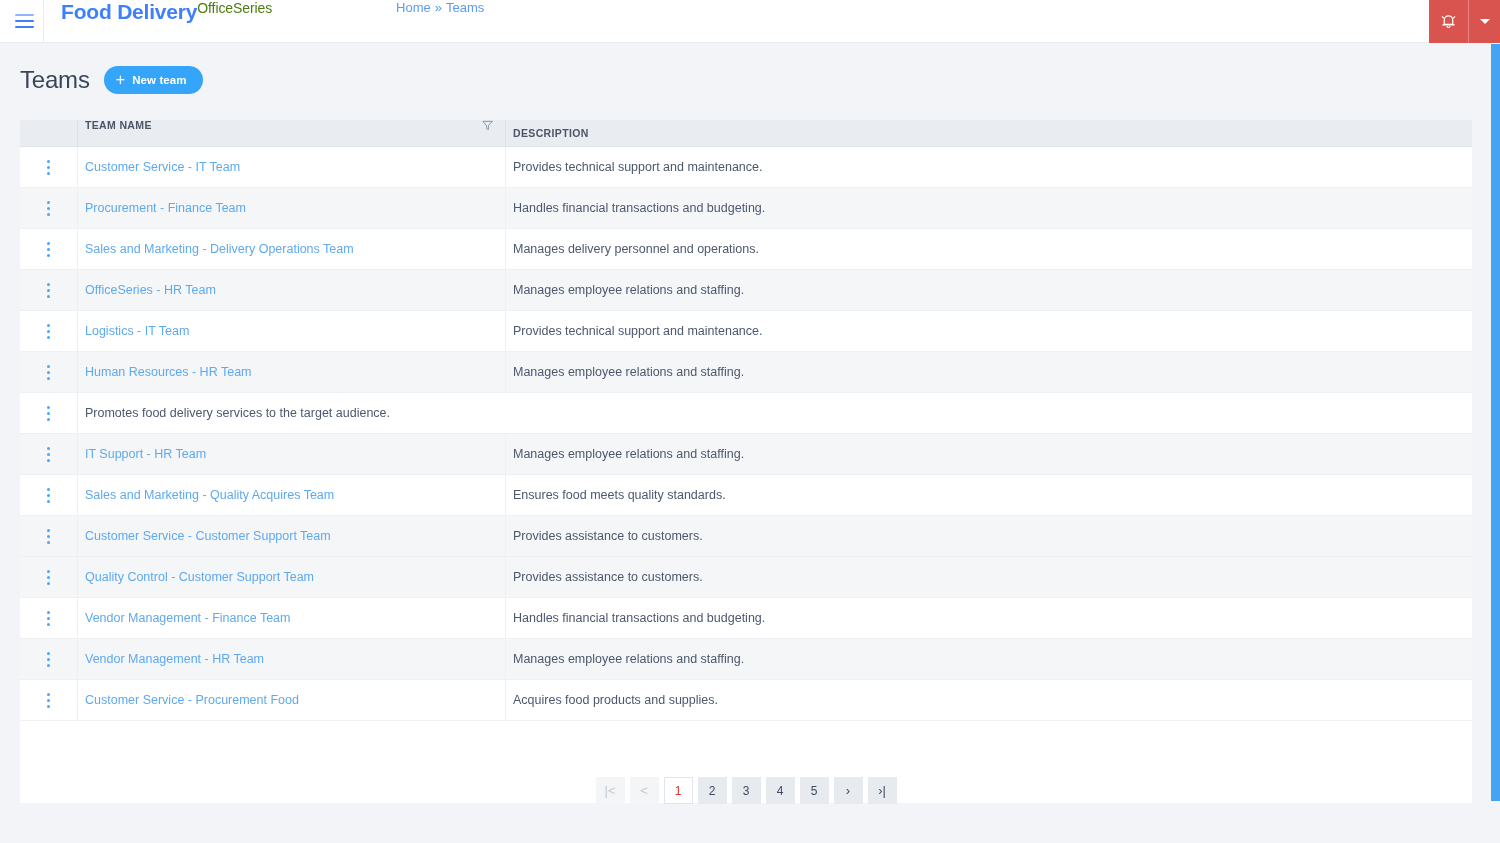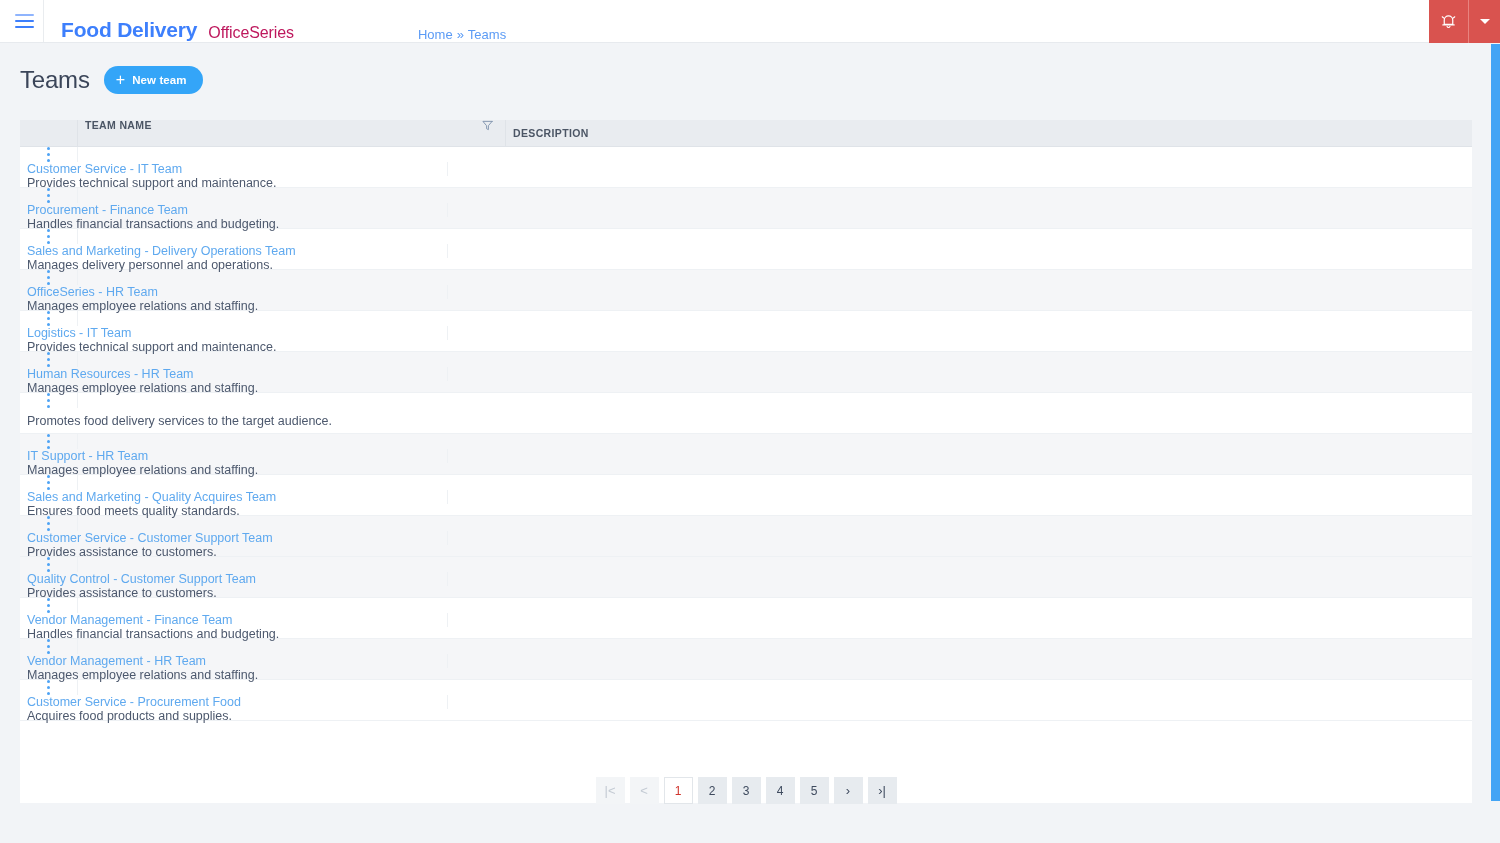--- a/index.html
+++ b/index.html
@@ -8,39 +8,39 @@
     background: #f2f4f7;
     font-family: "Liberation Sans", sans-serif;
     overflow: hidden;
   }
 
   
   .topbar {
     position: absolute; top: 0; left: 0;
     width: 1500px; height: 43px;
     background: #ffffff;
-    display: flex; align-items: flex-end;
+    display: flex; align-items: flex-start;
     border-bottom: 1px solid #e7eaee;
   }
   .hamburger-btn {
     width: 38px; height: 42px;
     display: flex; flex-direction: column; align-items: center; justify-content: center;
     gap: 4px; cursor: pointer; margin-left: 6px;
     border-right: 1px solid #e9ecef;
     padding-right: 0;
   }
   .hamburger-btn .bar { width: 19px; height: 2px; border-radius: 1px; background: #3d7ffc; }
   .hamburger-btn .bar.light { background: #8fb4fd; }
   .brand {
     margin-left: 17px;
     font-size: 21px; font-weight: bold; color: #3d7ffc;
     letter-spacing: -0.2px;
   }
   .sub-brand {
-    margin-left: 11px; font-size: 16px; color: #be185d; letter-spacing: -0.1px;
+    font-size: 14px; color: #4d7c0f; letter-spacing: -0.1px;
   }
   .breadcrumb {
     margin-left: 81px; font-size: 13px; color: #5b9bf5; display: flex; align-items: center; gap: 4px; padding-left: 43px;
   }
   .breadcrumb .crumb { color: #5b9bf5; cursor: pointer; }
   .breadcrumb .sep { color: #5b9bf5; font-size: 13px; }
 
   .topbar-right {
     position: absolute; right: 0; top: 0; height: 43px;
     display: flex; align-items: stretch;
@@ -93,21 +93,20 @@
   }
   .th-desc { flex: 1; height: 27px; display: flex; align-items: center; padding-left: 7px; }
   .th-label {
     font-size: 10.5px; font-weight: bold; color: #4b5565; letter-spacing: 0.35px;
   }
   .filter-icon { cursor: pointer; display: flex; }
 
   .trow {
     height: 41px; display: flex; align-items: stretch;
     border-bottom: 1px solid #eef1f4;
-    flex-direction: column;
   }
   .trow.odd { background: #ffffff; }
   .trow.even { background: #f5f6f8; }
   .td-kebab {
     width: 58px; display: flex; align-items: center; justify-content: center;
     border-right: 1px solid #eef1f4; cursor: pointer;
   }
   .kebab { display: flex; flex-direction: column; gap: 3px; align-items: center; }
   .kebab i { width: 3px; height: 3px; border-radius: 50%; background: #4ea3f5; display: block; }
   .td-name {

